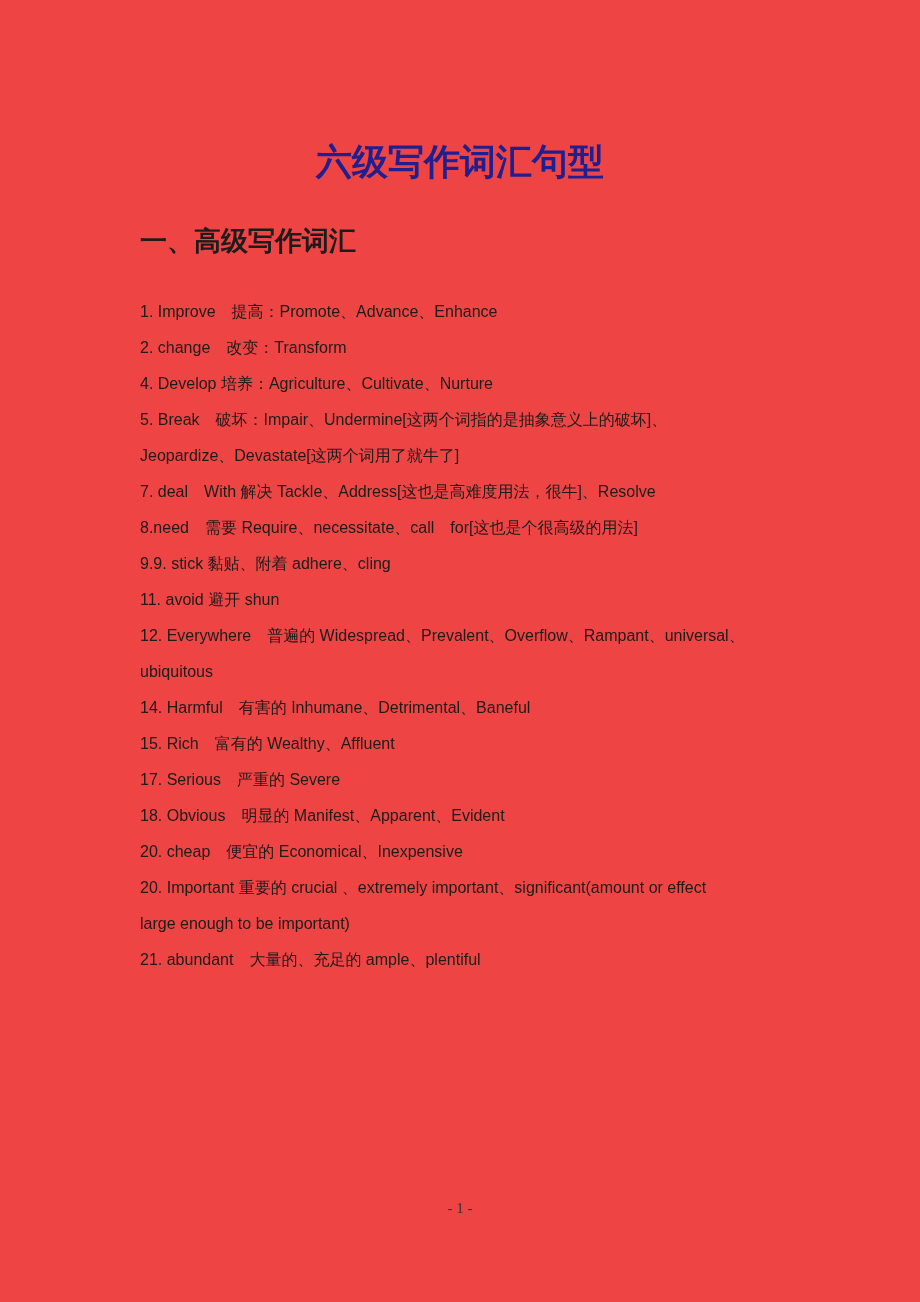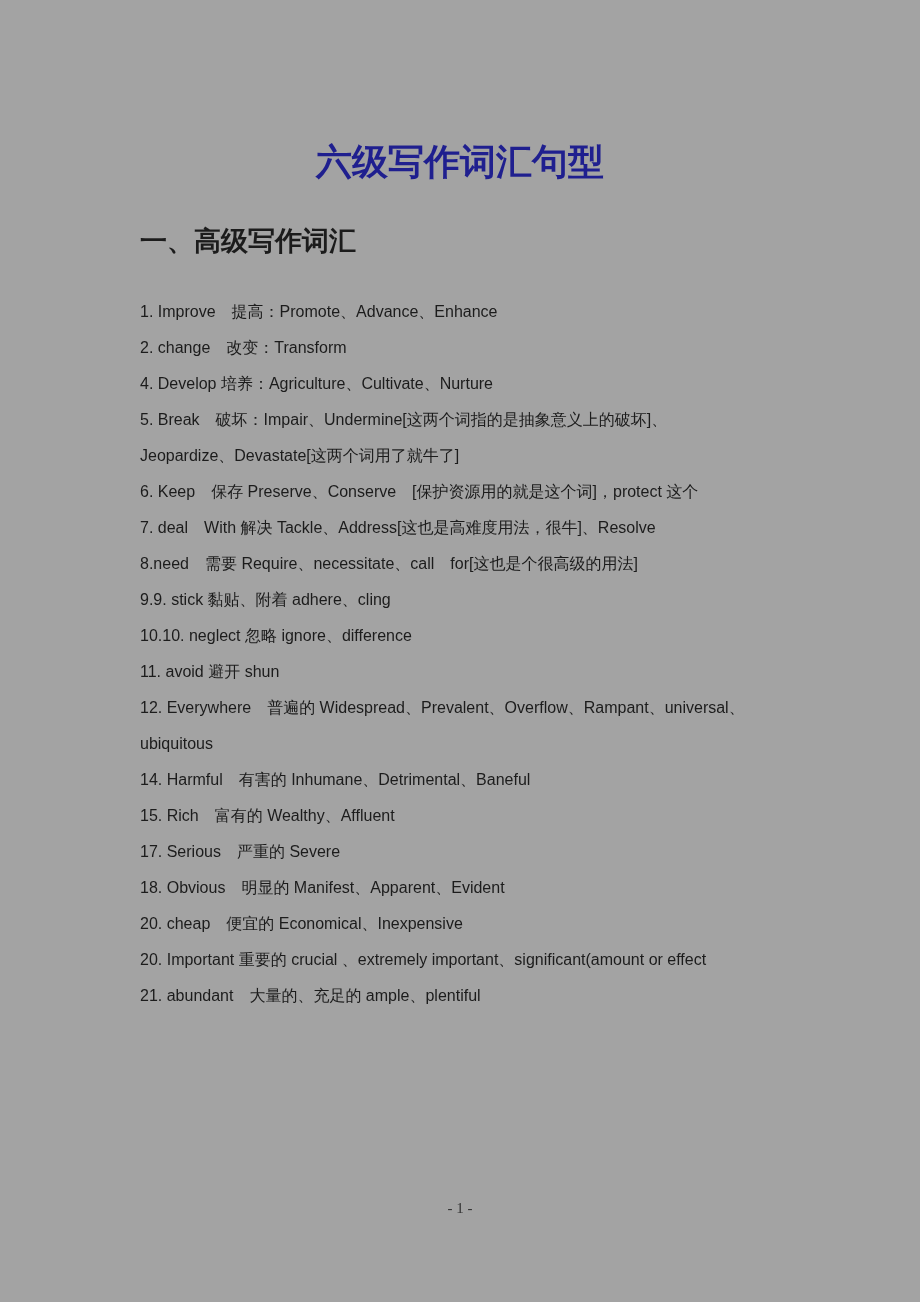--- a/index.html
+++ b/index.html
@@ -1,21 +1,21 @@
 <!DOCTYPE html>
 <html><head>
 <meta charset="utf-8">
 <style>
   * { margin: 0; padding: 0; box-sizing: border-box; }
   html, body { background: #ffffff; }
   .page {
     position: relative;
     width: 920px;
     height: 1302px;
-    background: #a3a3a3;
+    background: #ef4444;
     overflow: hidden;
     font-family: "Liberation Sans", "DejaVu Sans", sans-serif;
     text-decoration: underline;
   }
   .doc-title {
     position: absolute;
     top: 140px;
     left: 0;
     width: 920px;
     text-align: center;
@@ -73,32 +73,31 @@
   <div class="doc-title">六级写作词汇句型</div>
 
   <div class="section-heading">一、高级写作词汇</div>
 
   <div class="body-lines">
     <div class="text-line">1. Improve　提高：Promote、Advance、Enhance</div>
     <div class="text-line">2. change　改变：Transform</div>
     <div class="text-line">4. Develop 培养：Agriculture、Cultivate、Nurture</div>
     <div class="text-line">5. Break　破坏：Impair、Undermine[这两个词指的是抽象意义上的破坏]、</div>
     <div class="text-line">Jeopardize、Devastate[这两个词用了就牛了]</div>
-    <div class="text-line">6. Keep　保存 Preserve、Conserve　[保护资源用的就是这个词]，protect 这个</div>
     <div class="text-line">7. deal　With 解决 Tackle、Address[这也是高难度用法，很牛]、Resolve</div>
     <div class="text-line">8.need　需要 Require、necessitate、call　for[这也是个很高级的用法]</div>
     <div class="text-line">9.9. stick 黏贴、附着 adhere、cling</div>
-    <div class="text-line">10.10. neglect 忽略 ignore、difference</div>
     <div class="text-line">11. avoid 避开 shun</div>
     <div class="text-line">12. Everywhere　普遍的 Widespread、Prevalent、Overflow、Rampant、universal、</div>
     <div class="text-line">ubiquitous</div>
     <div class="text-line">14. Harmful　有害的 Inhumane、Detrimental、Baneful</div>
     <div class="text-line">15. Rich　富有的 Wealthy、Affluent</div>
     <div class="text-line">17. Serious　严重的 Severe</div>
     <div class="text-line">18. Obvious　明显的 Manifest、Apparent、Evident</div>
     <div class="text-line">20. cheap　便宜的 Economical、Inexpensive</div>
     <div class="text-line">20. Important 重要的 crucial 、extremely important、significant(amount or effect</div>
+    <div class="text-line">large enough to be important)</div>
     <div class="text-line">21. abundant　大量的、充足的 ample、plentiful</div>
   </div>
 
   <div class="page-footer">- 1 -</div>
 
 </div>
 
 </body></html>

